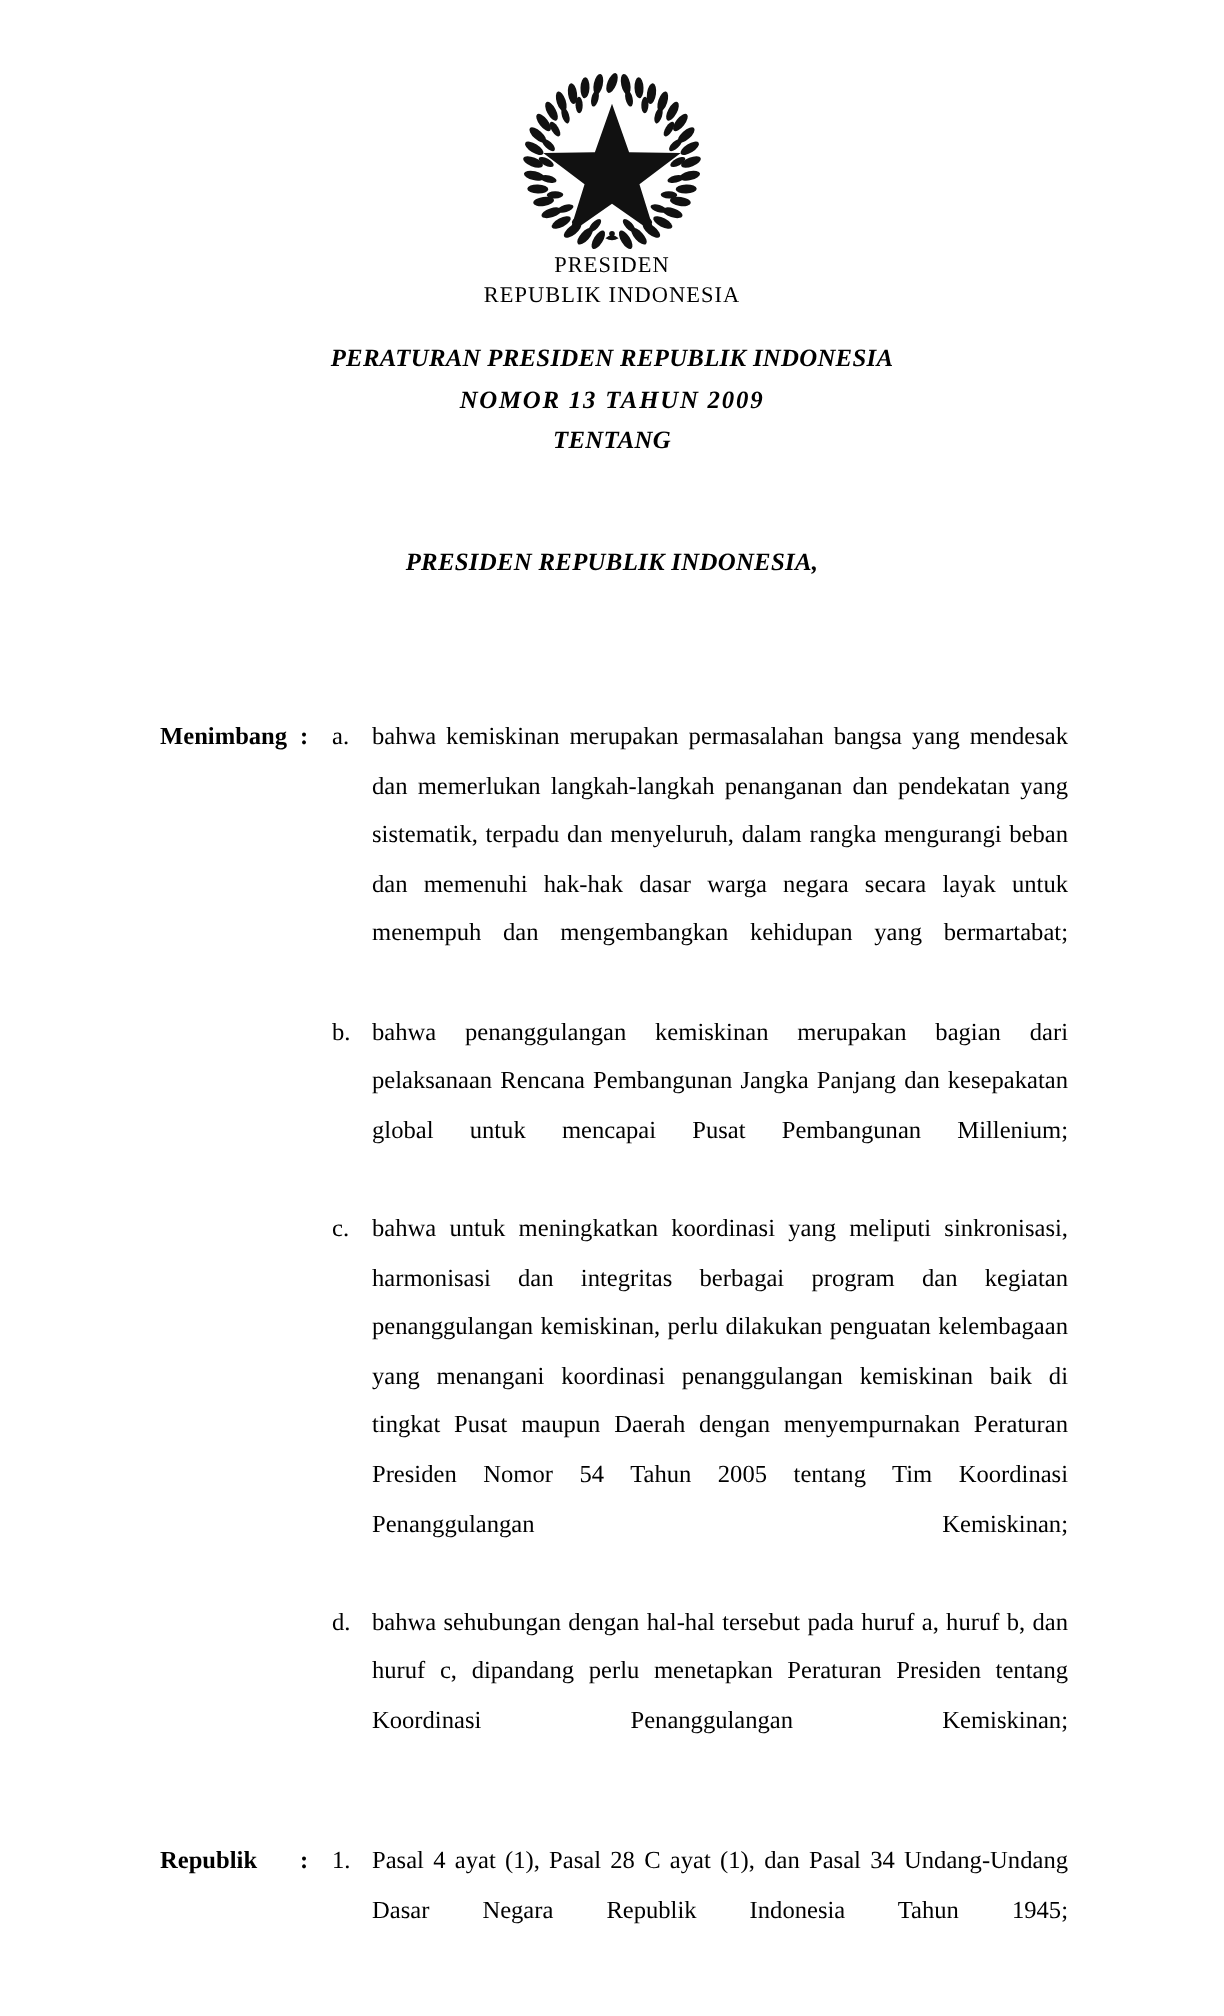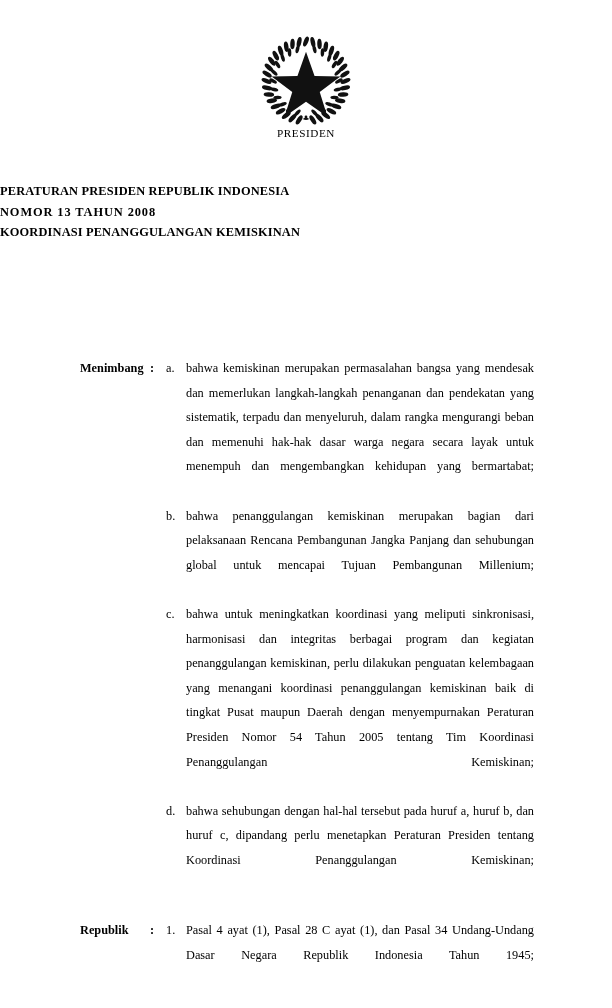--- a/index.html
+++ b/index.html
@@ -49,24 +49,25 @@
     font-size: 11.2px;
     line-height: 14.5px;
     letter-spacing: 0.55px;
     font-weight: normal;
   }
   .emblem-caption div { white-space: nowrap; }
 
   
   .headings {
     position: absolute;
-    top: 181px;
+    top: 169px;
     left: 0;
     width: 612px;
-    text-align: left;
+    text-align: center;
+    font-style: italic;
   }
   .h-line {
     font-weight: bold;
     font-size: 12.4px;
     line-height: 20.5px;
     letter-spacing: 0.15px;
   }
   .h-nomor { letter-spacing: 0.9px; }
   .h-gap-1 { height: 20px; }
   .h-gap-2 { height: 20px; }
@@ -330,45 +331,47 @@
           </g>
 
           <polygon points="50,19 59.1,44.8 86.6,45.2 64.6,61.8 72.8,88.1 50,72.2 27.2,88.1 35.4,61.8 13.4,45.2 40.9,44.8"></polygon>
         </g>
       </svg>
     </span>
   </div>
 
   <div class="emblem-caption">
     <div>PRESIDEN</div>
+    <div>REPUBLIK INDONESIA</div>
   </div>
 
   <div class="headings">
     <div class="h-line">PERATURAN PRESIDEN REPUBLIK INDONESIA</div>
-    <div class="h-line h-nomor">NOMOR  13  TAHUN  2008</div>
-    <div class="h-line">KOORDINASI PENANGGULANGAN KEMISKINAN</div>
+    <div class="h-line h-nomor">NOMOR  13  TAHUN  2009</div>
+    <div class="h-line">TENTANG</div>
     <div class="h-gap-1"></div>
     <div class="h-gap-2"></div>
+    <div class="h-line">PRESIDEN REPUBLIK INDONESIA,</div>
   </div>
 
   <div class="body-wrap">
 
     <div class="clause">
       <div class="label-col">Menimbang</div>
       <div class="colon-col">:</div>
       <div class="items-col">
 
         <div class="item">
           <div class="item-marker">a.</div>
           <div class="item-text">bahwa kemiskinan merupakan permasalahan bangsa yang mendesak dan memerlukan langkah-langkah penanganan dan pendekatan yang sistematik, terpadu dan menyeluruh, dalam rangka mengurangi beban dan memenuhi hak-hak dasar warga negara secara layak untuk menempuh dan mengembangkan kehidupan yang bermartabat;</div>
         </div>
 
         <div class="item">
           <div class="item-marker">b.</div>
-          <div class="item-text">bahwa penanggulangan kemiskinan merupakan bagian dari pelaksanaan Rencana Pembangunan Jangka Panjang dan sehubungan global untuk mencapai Tujuan Pembangunan Millenium;</div>
+          <div class="item-text">bahwa penanggulangan kemiskinan merupakan bagian dari pelaksanaan Rencana Pembangunan Jangka Panjang dan kesepakatan global untuk mencapai Pusat Pembangunan Millenium;</div>
         </div>
 
         <div class="item">
           <div class="item-marker">c.</div>
           <div class="item-text">bahwa untuk meningkatkan koordinasi yang meliputi sinkronisasi, harmonisasi dan integritas berbagai program dan kegiatan penanggulangan kemiskinan, perlu dilakukan penguatan kelembagaan yang menangani koordinasi penanggulangan kemiskinan baik di tingkat Pusat maupun Daerah dengan menyempurnakan Peraturan Presiden Nomor 54 Tahun 2005 tentang Tim Koordinasi Penanggulangan Kemiskinan;</div>
         </div>
 
         <div class="item">
           <div class="item-marker">d.</div>
           <div class="item-text">bahwa sehubungan dengan hal-hal tersebut pada huruf a, huruf b, dan huruf c, dipandang perlu menetapkan Peraturan Presiden tentang Koordinasi Penanggulangan Kemiskinan;</div>

